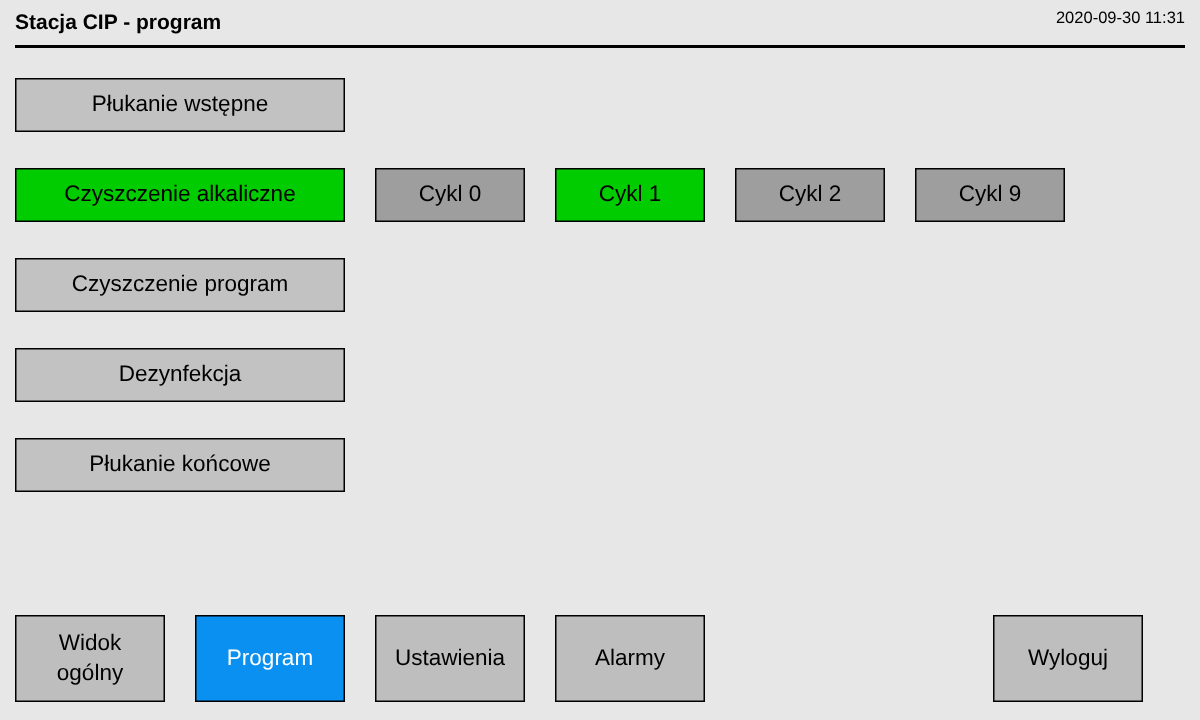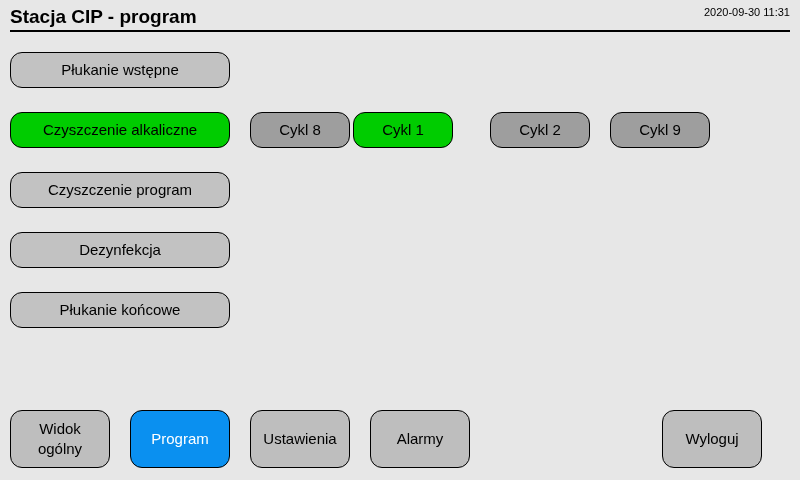--- a/index.html
+++ b/index.html
@@ -7,40 +7,40 @@
     width: 800px; height: 480px;
     background: var(--background, #e7e7e7);
     font-family: "Liberation Sans", sans-serif;
     position: relative; overflow: hidden;
     color: #000;
   }
   .screen { position: absolute; inset: 0; }
 
   .title {
     position: absolute; left: 10px; top: 6px;
-    font-size: 19px; font-weight: bold; white-space: nowrap;
+    font-size: 14px; font-weight: bold; white-space: nowrap;
   }
   .datetime {
     position: absolute; right: 10px; top: 6px;
     font-size: 11px; white-space: nowrap;
   }
   .separator {
     position: absolute; left: 10px; top: 30px;
     width: 780px; height: 2px; background: #000;
   }
 
   button.btn {
     position: absolute; box-sizing: border-box;
     height: 36px; border: 1px solid #000;
     background: var(--button-gray, #c2c2c2);
     font-family: "Liberation Sans", sans-serif;
     font-size: 15px; color: #000;
     display: flex; align-items: center; justify-content: center;
     padding: 0 4px; line-height: 18px;
-    border-radius: 12px; cursor: pointer;
+    border-radius: 0; cursor: pointer;
   }
   button.btn.wide  { left: 10px; width: 220px; }
   button.btn.cycle { width: 100px; top: 112px; background: var(--cycle-gray, #9e9e9e); }
   button.btn.wide.active,
   button.btn.cycle.active { background: var(--active-green, #00cc00); }
 
   button.btn.nav {
     top: 410px; height: 58px; width: 100px;
     background: var(--nav-gray, #bebebe);
     line-height: 20px; padding: 0 6px;
@@ -58,23 +58,23 @@
 <div class="screen">
 
   <div class="title">Stacja CIP - program</div>
   <div class="datetime">2020-09-30 11:31</div>
   <div class="separator"></div>
 
   <button class="btn wide" style="top:52px">Płukanie wstępne</button>
 
   <button class="btn wide active" style="top:112px">Czyszczenie alkaliczne</button>
 
-  <button class="btn cycle" style="left:250px">Cykl 8</button>
+  <button class="btn cycle" style="left:250px">Cykl 0</button>
 
-  <button class="btn cycle active" style="left:353px">Cykl 1</button>
+  <button class="btn cycle active" style="left:370px">Cykl 1</button>
 
   <button class="btn cycle" style="left:490px">Cykl 2</button>
 
   <button class="btn cycle" style="left:610px">Cykl 9</button>
 
   <button class="btn wide" style="top:172px">Czyszczenie program</button>
 
   <button class="btn wide" style="top:232px">Dezynfekcja</button>
 
   <button class="btn wide" style="top:292px">Płukanie końcowe</button>

